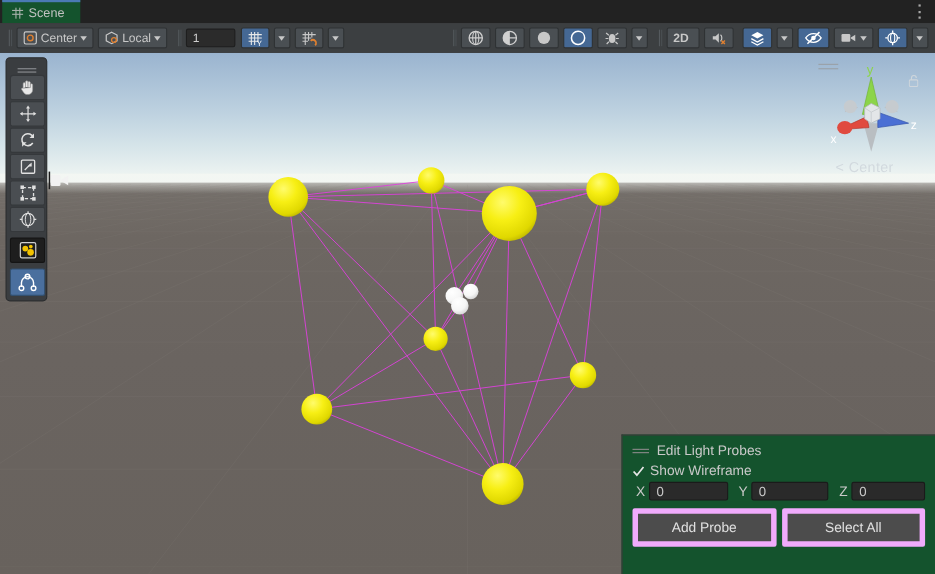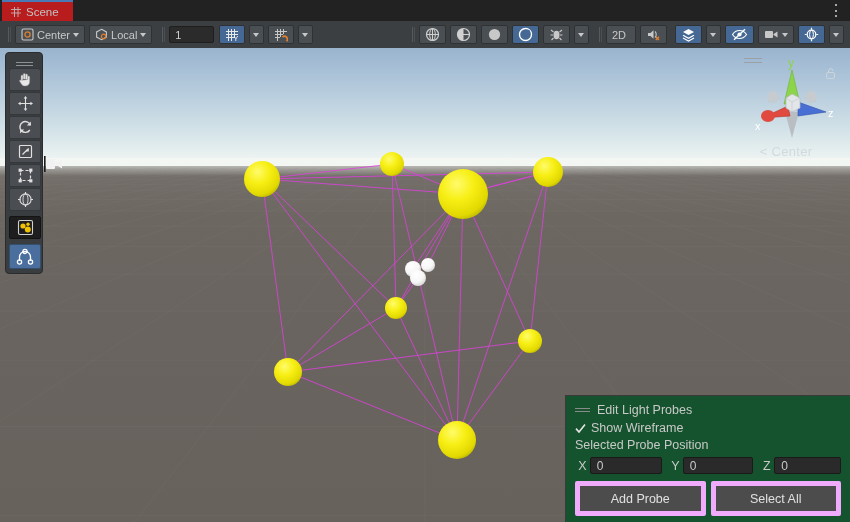--- a/index.html
+++ b/index.html
@@ -4,21 +4,21 @@
 <style>
   html,body{margin:0;padding:0;background:#383838;}
   body{width:850px;height:522px;overflow:hidden;
        font-family:"Liberation Sans",sans-serif;
        -webkit-font-smoothing:antialiased;}
   #app{position:relative;width:850px;height:522px;overflow:hidden;background:#393939;}
 
   
   .tabbar{position:absolute;left:0;top:0;width:850px;height:21px;background:#222222;}
   .tab{position:absolute;left:2px;top:0;height:21px;display:flex;align-items:center;
-       gap:5px;padding:0 14px 0 9px;background:#b91c1c;color:#c2c2c2;font-size:11.5px;
+       gap:5px;padding:0 14px 0 9px;background:#14532d;color:#c2c2c2;font-size:11.5px;
        border-top:2px solid #4a7ab5;box-sizing:border-box;}
   .tab .hashico{width:10px;height:10px;position:relative;opacity:.85;}
   .tab .hashico:before,.tab .hashico:after{content:"";position:absolute;background:#c2c2c2;}
   .tab .hashico:before{left:2.5px;top:0;width:1px;height:10px;
         box-shadow:3.5px 0 0 #c2c2c2;}
   .tab .hashico:after{left:0;top:2.5px;width:10px;height:1px;
         box-shadow:0 3.5px 0 #c2c2c2;}
   .kebab{position:absolute;right:8px;top:4px;width:12px;height:13px;
          display:flex;flex-direction:column;justify-content:space-between;align-items:center;}
   .kebab i{display:block;width:2px;height:2px;background:#a8a8a8;}
@@ -207,21 +207,21 @@
           <path d="M4.5 5 2 3M10.5 5 13 3M4 8H1.5M11 8h2.5M4.5 11 2.5 13M10.5 11 12.5 13"></path>
         </g>
       </svg>
     </div>
     <div class="tbtn dd">
       <span class="caret"></span>
     </div>
 
     <div class="tsep"></div>
 
-    <div class="tbtn" style="min-width:30px;">
+    <div class="tbtn" style="min-width:30px;font-weight:bold;">
       <span>2D</span>
     </div>
 
     <div class="tbtn" style="margin-right:8px;">
       <svg class="ico" width="15" height="15" viewBox="0 0 15 15">
         <path d="M2 6h2.5L7.5 3.2v8.6L4.5 9H2Z" fill="#c8c8c8"></path>
         <path d="M9 4.5c1.6 1.2 1.6 4.8 0 6" fill="none" stroke="#c8c8c8" stroke-width="1.1"></path>
         <path d="M9.8 9.8 13 13M13 9.8 9.8 13" stroke="#e08030" stroke-width="1.3"></path>
       </svg>
     </div>
@@ -536,21 +536,20 @@
 
       <div class="lprow">
         <span class="chk">
           <svg width="11" height="11" viewBox="0 0 11 11">
             <path d="M1 5.6 4 9 10 1.6" fill="none" stroke="#e6e6e6" stroke-width="1.6"></path>
           </svg>
         </span>
         <span>Show Wireframe</span>
       </div>
 
-      <div class="lpsub">Selected Probe Position</div>
 
       <div class="xyzrow">
         <span class="axl">X</span>
         <span class="axf f1">0</span>
         <span class="axl" style="margin-left:6px;">Y</span>
         <span class="axf f2">0</span>
         <span class="axl" style="margin-left:6px;">Z</span>
         <span class="axf f3">0</span>
       </div>
 

